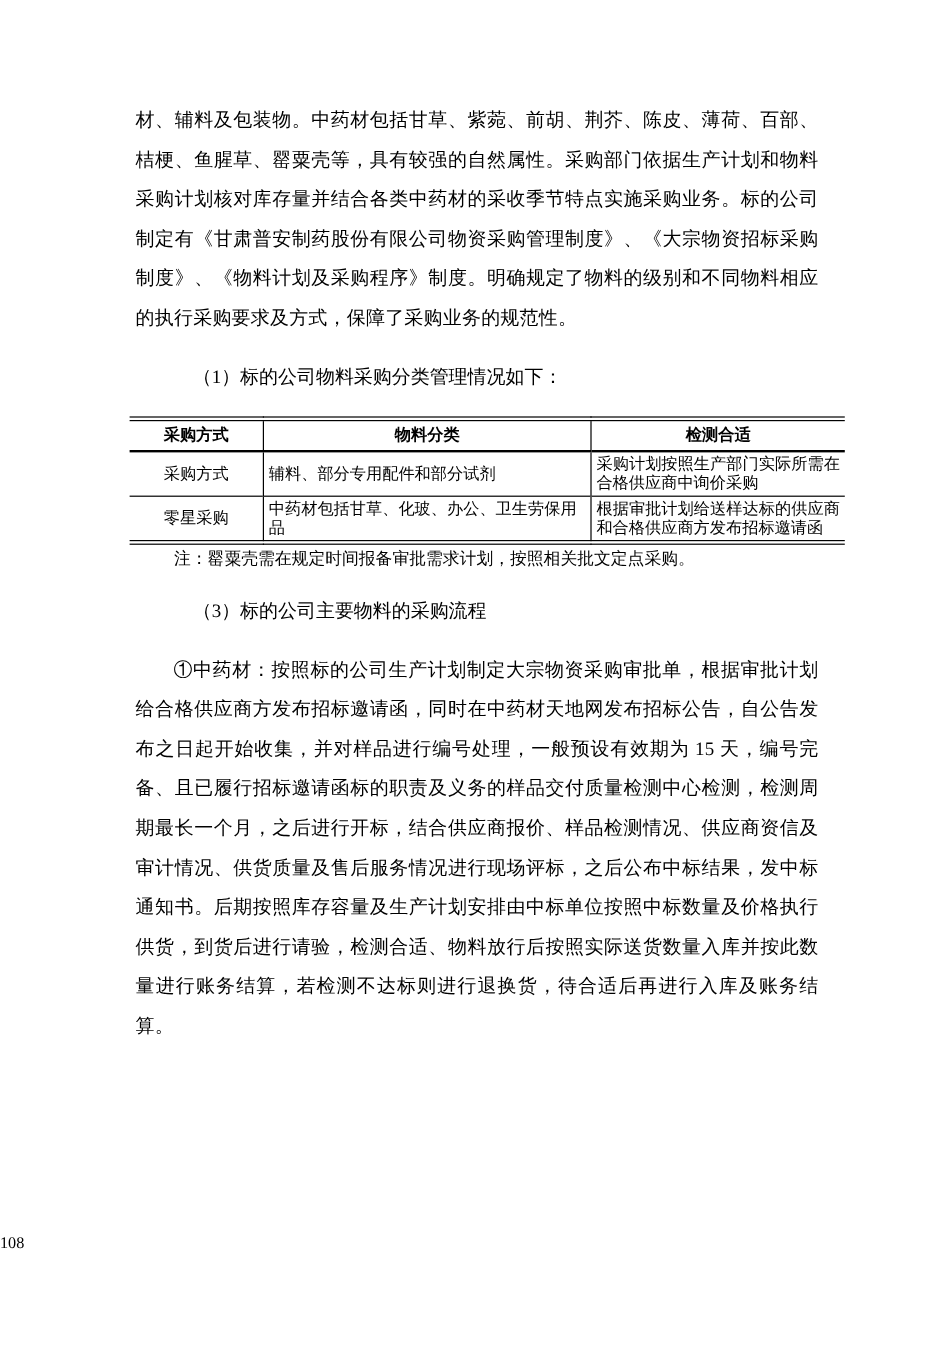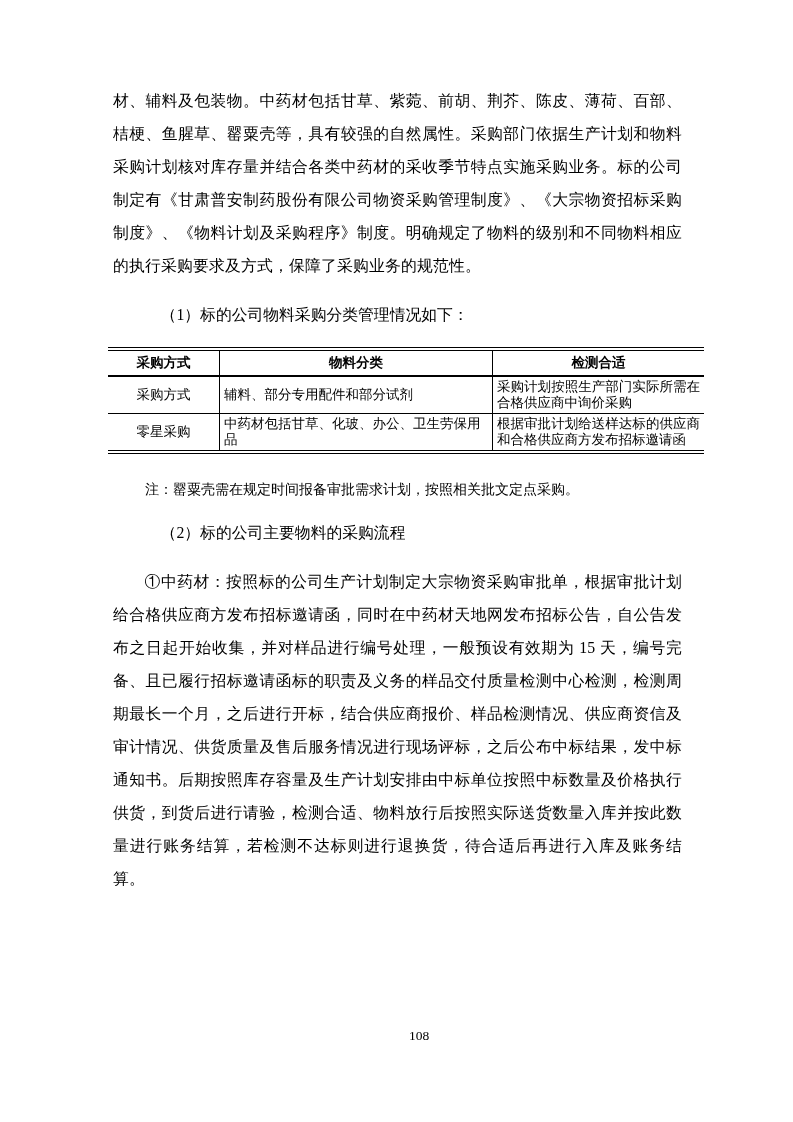--- a/index.html
+++ b/index.html
@@ -36,26 +36,26 @@
   }
   table.proc-table tr.data-row + tr.data-row td{border-top:1.5px solid #000;}
   td.col-method,th.col-method{width:107px;text-align:center;}
   td.col-category,th.col-category{width:268px;}
   td.col-procedure,th.col-procedure{width:207px;}
   td.col-category{padding-left:9px;text-align:left;}
   td.col-procedure{padding-left:5px;text-align:left;text-align:justify;}
   .cell-sep{border-left:1.5px solid #000;}
 
   .table-note{
-    margin-top:26px;padding-left:32px;
+    margin-top:3px;padding-left:32px;
     font-size:14px;line-height:20px;
   }
   .page-number{
     position:absolute;left:0;right:0;top:1028px;
-    text-align:center;font-size:13.5px;padding-left:45px;
+    font-size:13.5px;
   }
 </style>
 </head>
 <body>
 
 <div class="page">
   <div class="content">
 
     <p class="body-para">材、辅料及包装物。中药材包括甘草、紫菀、前胡、荆芥、陈皮、薄荷、百部、桔梗、鱼腥草、罂粟壳等，具有较强的自然属性。采购部门依据生产计划和物料采购计划核对库存量并结合各类中药材的采收季节特点实施采购业务。标的公司制定有《甘肃普安制药股份有限公司物资采购管理制度》、《大宗物资招标采购制度》、《物料计划及采购程序》制度。明确规定了物料的级别和不同物料相应的执行采购要求及方式，保障了采购业务的规范性。</p>
 
@@ -78,21 +78,21 @@
         <tr class="data-row">
           <td class="col-method">零星采购</td>
           <td class="col-category cell-sep">中药材包括甘草、化玻、办公、卫生劳保用品</td>
           <td class="col-procedure cell-sep">根据审批计划给送样达标的供应商和合格供应商方发布招标邀请函</td>
         </tr>
       </tbody>
     </table>
 
     <div class="table-note">注：罂粟壳需在规定时间报备审批需求计划，按照相关批文定点采购。</div>
 
-    <p class="heading-line h2-space">（2）标的公司主要物料的采购流程</p>
+    <p class="heading-line h2-space">（3）标的公司主要物料的采购流程</p>
 
     <p class="body-para indent para-space">①中药材：按照标的公司生产计划制定大宗物资采购审批单，根据审批计划给合格供应商方发布招标邀请函，同时在中药材天地网发布招标公告，自公告发布之日起开始收集，并对样品进行编号处理，一般预设有效期为 15 天，编号完备、且已履行招标邀请函标的职责及义务的样品交付质量检测中心检测，检测周期最长一个月，之后进行开标，结合供应商报价、样品检测情况、供应商资信及审计情况、供货质量及售后服务情况进行现场评标，之后公布中标结果，发中标通知书。后期按照库存容量及生产计划安排由中标单位按照中标数量及价格执行供货，到货后进行请验，检测合适、物料放行后按照实际送货数量入库并按此数量进行账务结算，若检测不达标则进行退换货，待合适后再进行入库及账务结算。</p>
 
 
   </div>
 
   <div class="page-number">108</div>
 </div>
 
 </body></html>

